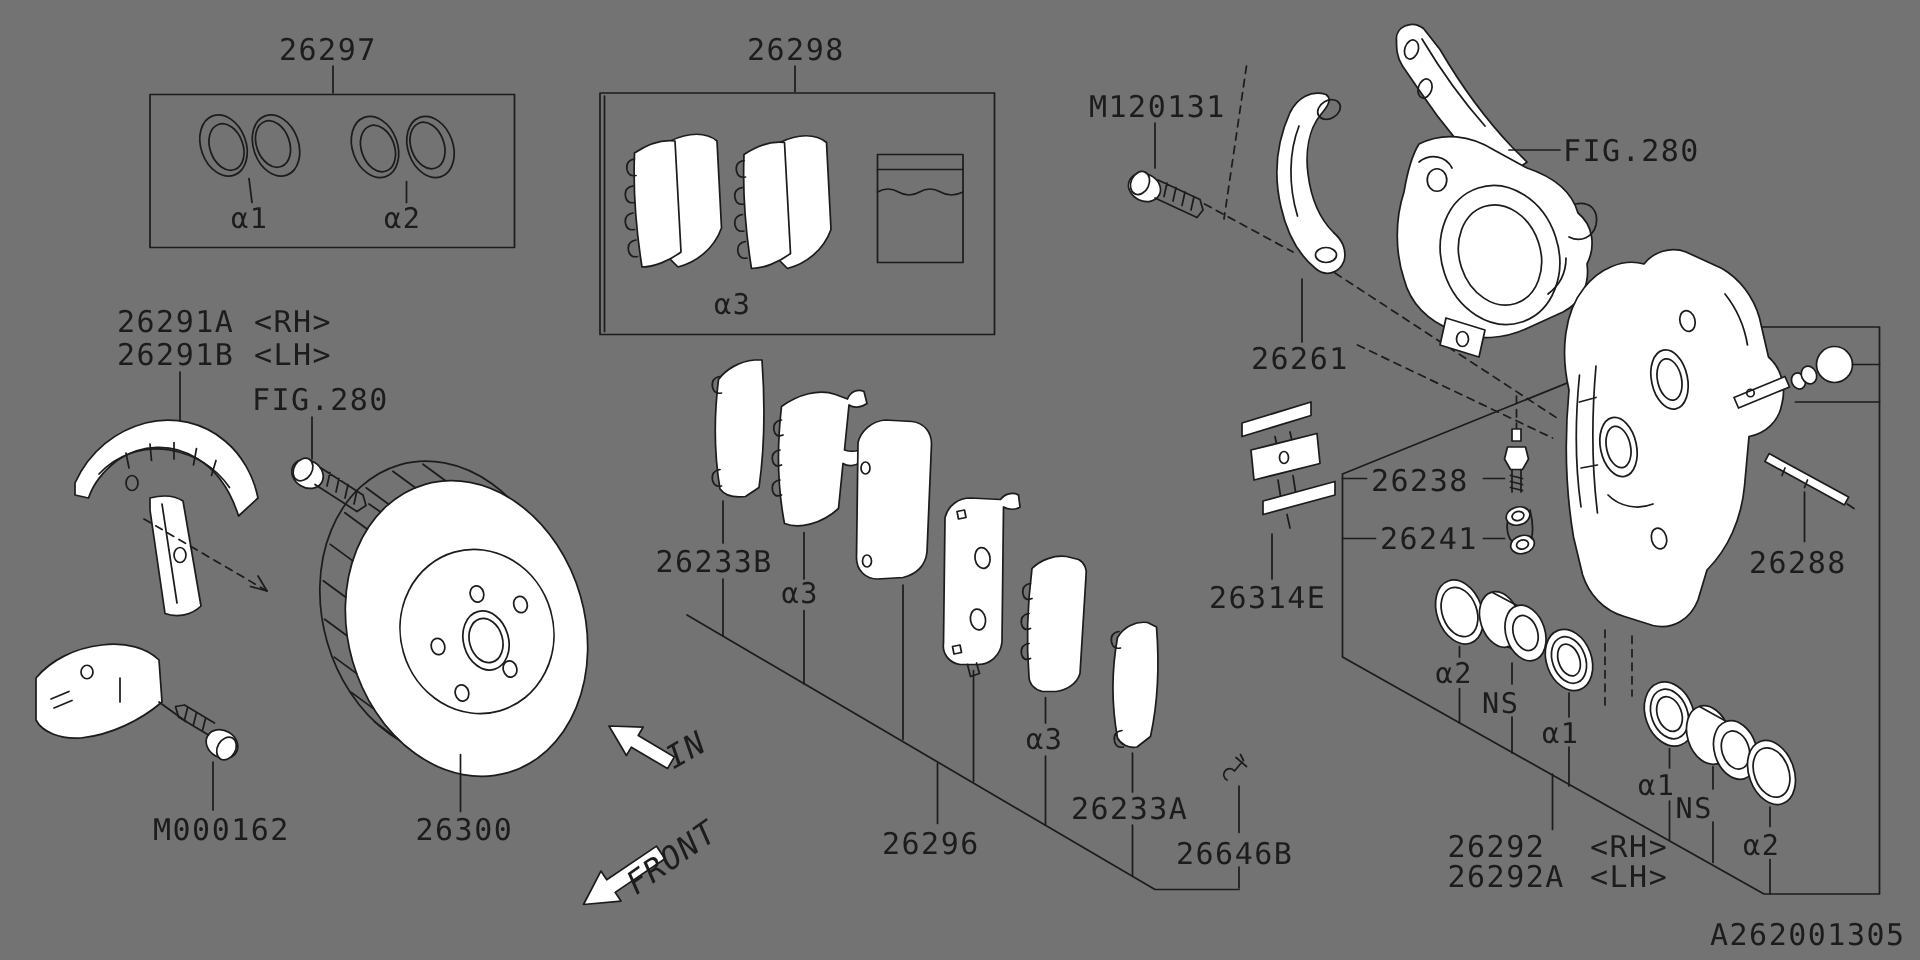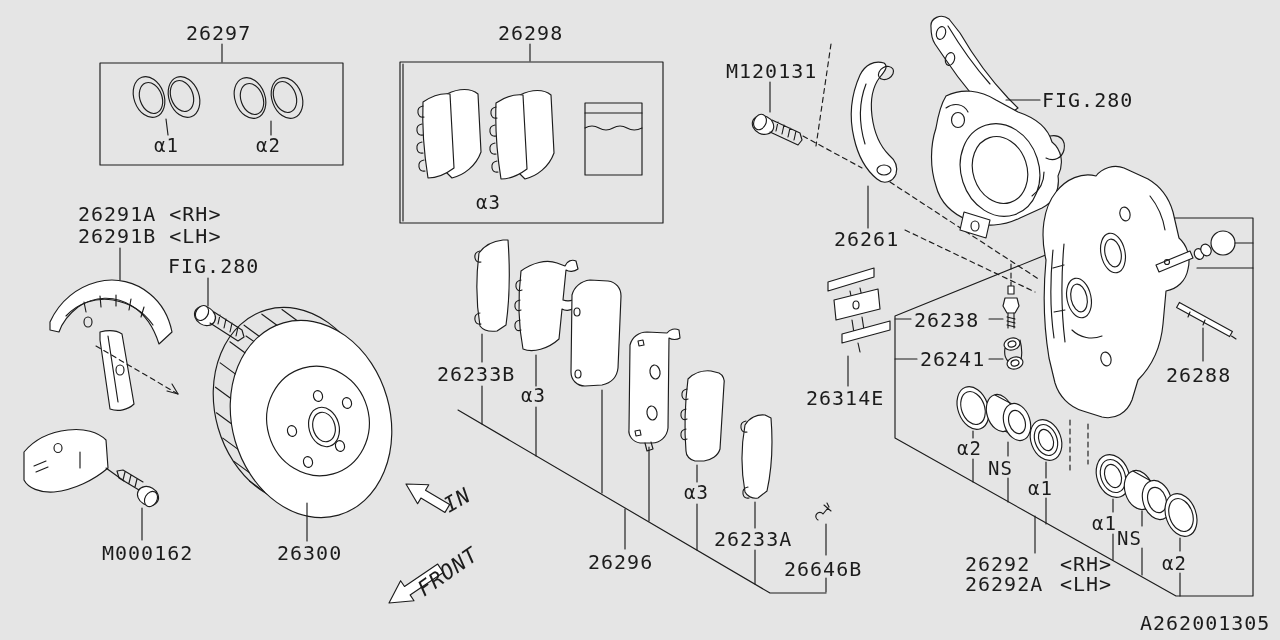--- a/index.html
+++ b/index.html
@@ -1,16 +1,16 @@
 <!DOCTYPE html>
 <html><head>
 <meta charset="utf-8">
 <style>
   html,body{margin:0;padding:0;background:#fff}
-  .stage{position:relative;width:1280px;height:640px;background:#e5e5e5;overflow:hidden}
+  .stage{position:relative;width:1280px;height:640px;background:#737373;overflow:hidden}
   svg{display:block}
   svg path,svg ellipse,svg circle,svg rect,svg line,svg polyline,svg polygon{
     stroke:#1c1c1c;stroke-width:1.15;fill:none;stroke-linecap:round;stroke-linejoin:round}
   svg .wf{fill:#ffffff}
   svg .dash{stroke-dasharray:5 4}
   svg text{font-family:"DejaVu Sans Mono","Liberation Mono",monospace;font-size:20px;
     fill:#1c1c1c;letter-spacing:1px;stroke:none}
   svg text.sm{font-size:19px}
   svg text.dir{font-style:italic;font-size:21px}
 </style>

